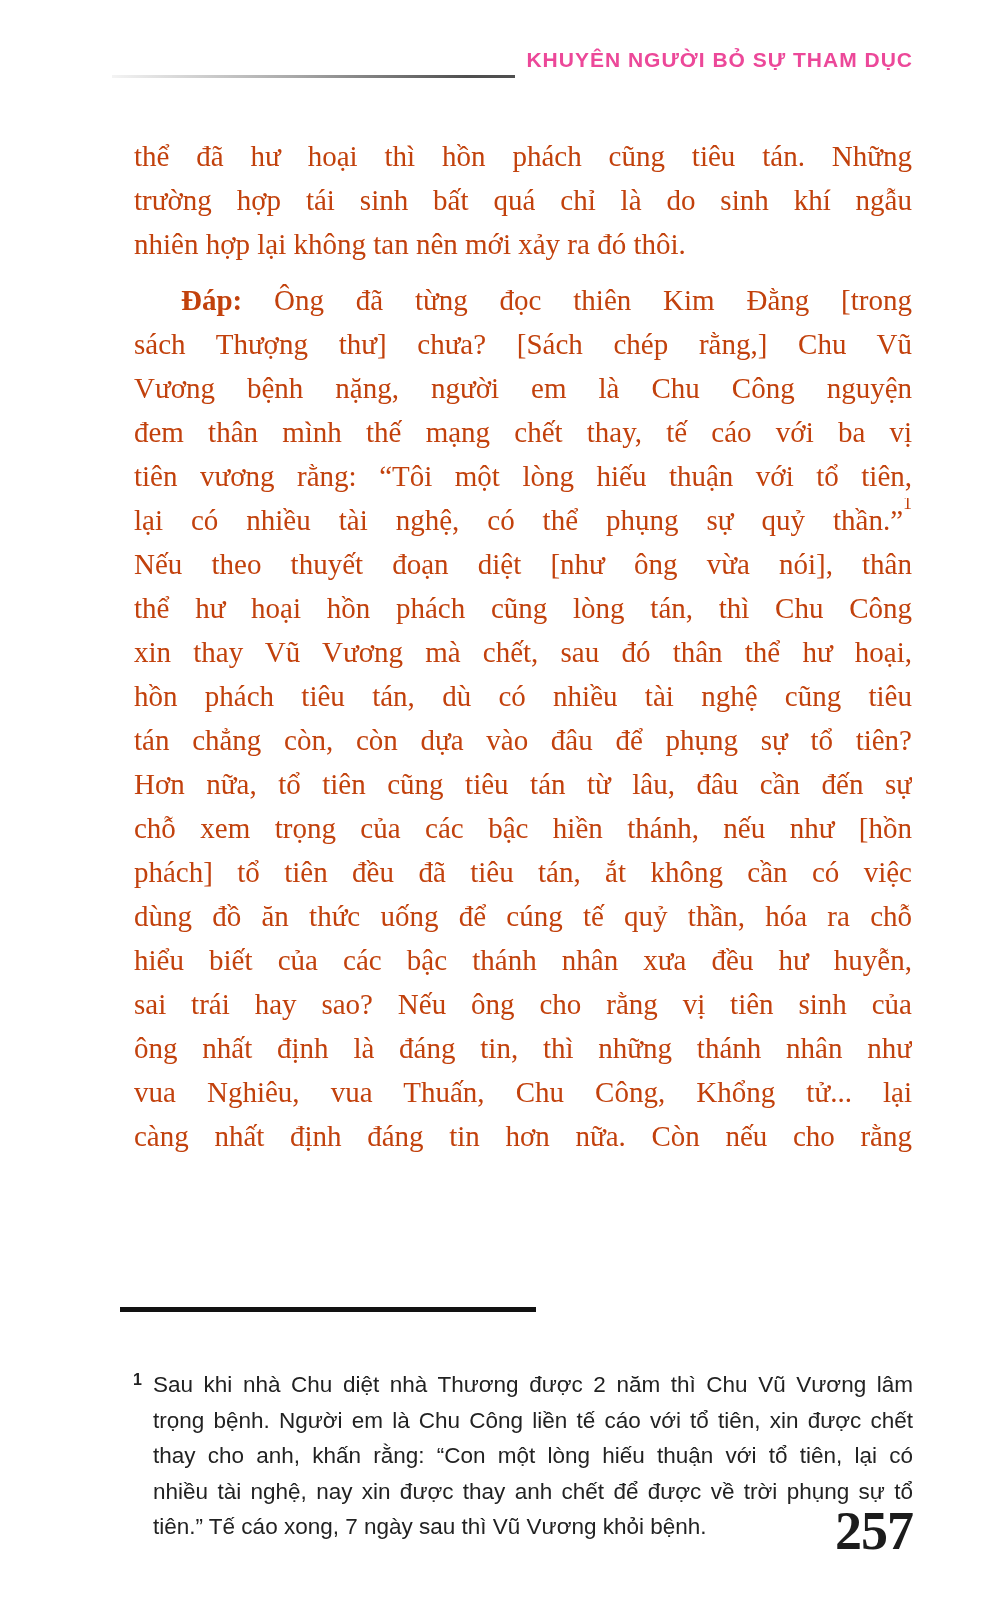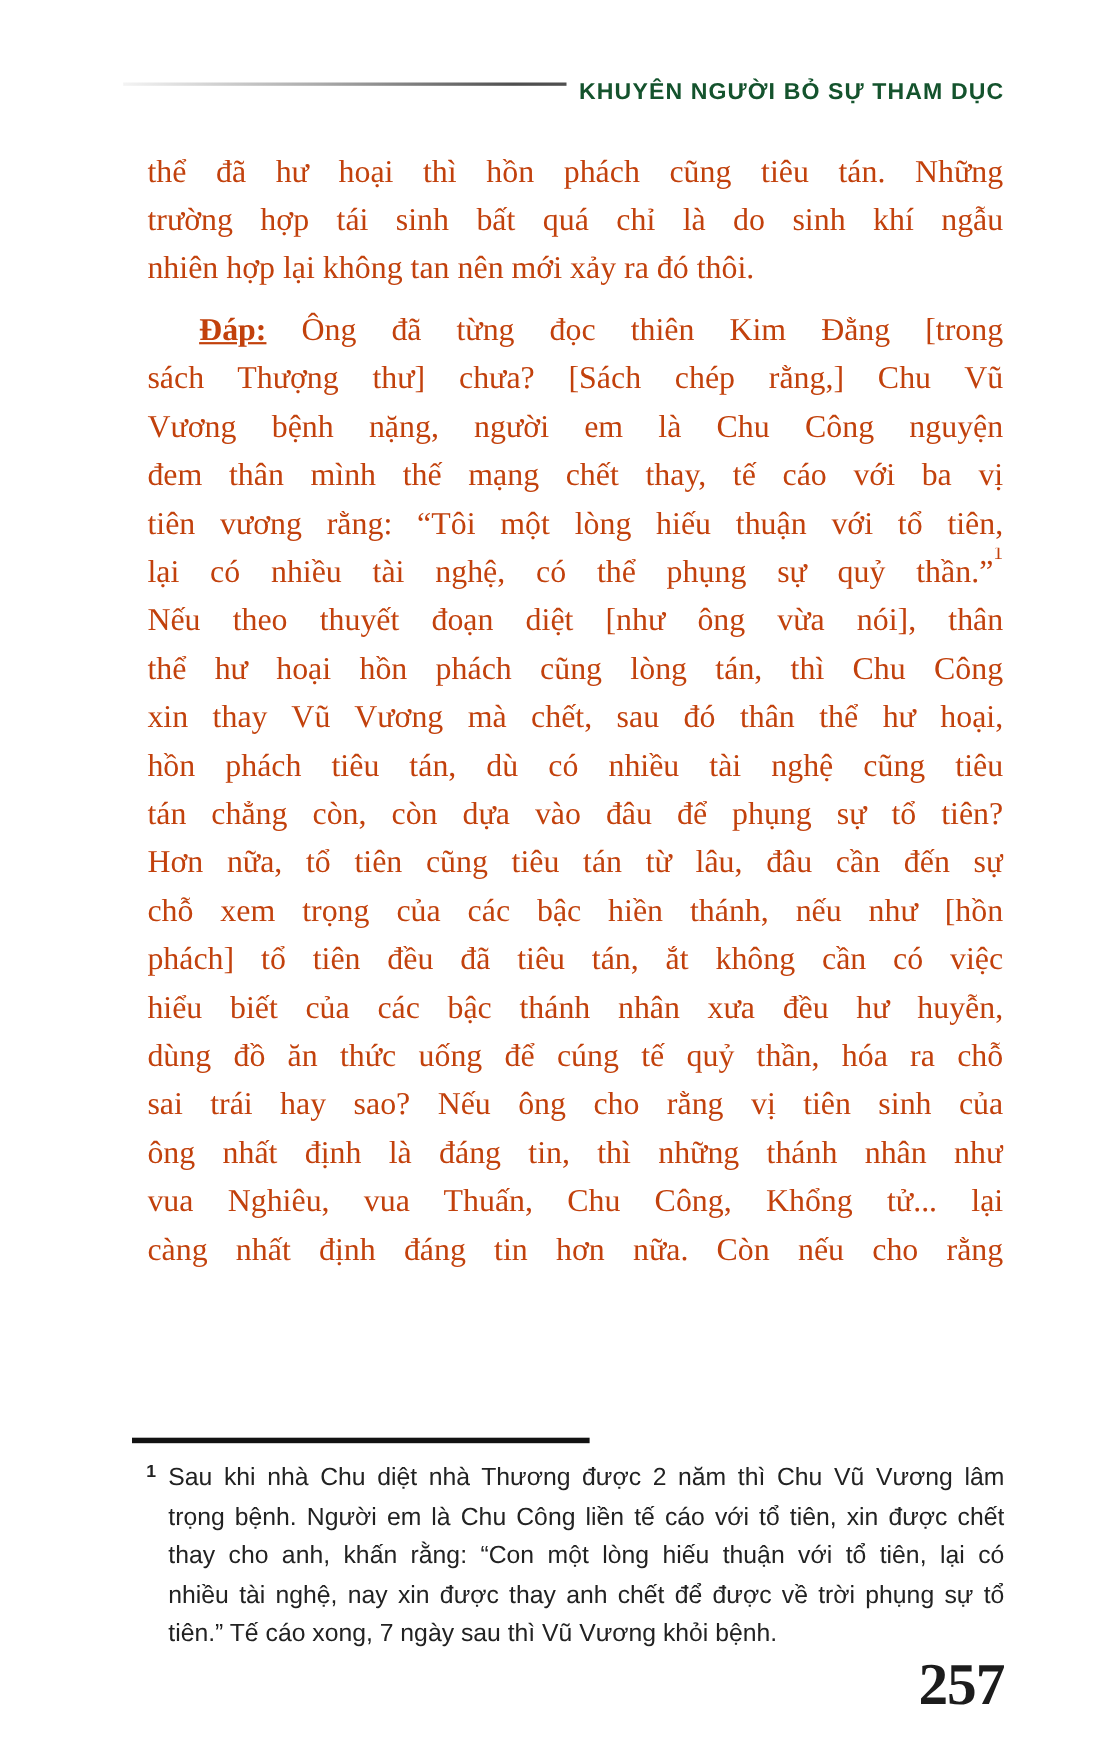--- a/index.html
+++ b/index.html
@@ -5,45 +5,45 @@
   html,body { margin:0; padding:0; background:#ffffff; }
   .page {
     position:relative; width:1000px; height:1600px; background:#ffffff;
     font-family:"Liberation Serif", serif; overflow:hidden;
   }
   .header-rule {
     position:absolute; left:112px; top:75px; width:403px; height:3px;
     background:linear-gradient(to right, rgba(160,160,160,0.12), #a9a9a9 45%, #4f4f4f 88%);
   }
   .header-title {
-    position:absolute; top:72px; right:87px;
+    position:absolute; top:48px; right:87px;
     font-family:"Liberation Sans", sans-serif; font-weight:700;
-    font-size:21px; letter-spacing:1px; color:#14532d; white-space:nowrap;
+    font-size:21px; letter-spacing:1px; color:#ec4899; white-space:nowrap;
   }
   .body-text {
     position:absolute; left:134px; top:134px; width:778px;
     font-size:29px; line-height:44px; color:#c2410c;
   }
   .body-line {
     text-align:justify; text-align-last:justify;
     height:44px; overflow:hidden;
   }
   .body-line.last { text-align-last:left; }
   .body-line.gap { margin-top:12px; }
   .body-line.indent { padding-left:47px; }
-  .body-line b { font-weight:700;text-decoration:underline; }
+  .body-line b { font-weight:700; }
   .body-line sup {
     font-size:18px; line-height:0; position:relative; top:-10px;
   }
   .fn-rule {
     position:absolute; left:120px; top:1307px; width:416px; height:5px;
     background:#121212;
   }
   .footnote {
-    position:absolute; left:133px; top:1325px; width:780px;
+    position:absolute; left:133px; top:1367px; width:780px;
     font-family:"Liberation Sans", sans-serif;
     font-size:22.5px; line-height:35.5px; color:#222222;
   }
   .fn-line {
     text-align:justify; text-align-last:justify;
     padding-left:20px; height:35.5px; overflow:hidden;
   }
   .fn-line.last { text-align-last:left; }
   .fn-marker {
     display:inline-block; width:20px; margin-left:-20px;
@@ -75,22 +75,22 @@
       <div class="body-line">tiên vương rằng: “Tôi một lòng hiếu thuận với tổ tiên,</div>
       <div class="body-line">lại có nhiều tài nghệ, có thể phụng sự quỷ thần.”<sup>1</sup></div>
       <div class="body-line">Nếu theo thuyết đoạn diệt [như ông vừa nói], thân</div>
       <div class="body-line">thể hư hoại hồn phách cũng lòng tán, thì Chu Công</div>
       <div class="body-line">xin thay Vũ Vương mà chết, sau đó thân thể hư hoại,</div>
       <div class="body-line">hồn phách tiêu tán, dù có nhiều tài nghệ cũng tiêu</div>
       <div class="body-line">tán chẳng còn, còn dựa vào đâu để phụng sự tổ tiên?</div>
       <div class="body-line">Hơn nữa, tổ tiên cũng tiêu tán từ lâu, đâu cần đến sự</div>
       <div class="body-line">chỗ xem trọng của các bậc hiền thánh, nếu như [hồn</div>
       <div class="body-line">phách] tổ tiên đều đã tiêu tán, ắt không cần có việc</div>
+      <div class="body-line">dùng đồ ăn thức uống để cúng tế quỷ thần, hóa ra chỗ</div>
       <div class="body-line">hiểu biết của các bậc thánh nhân xưa đều hư huyễn,</div>
-      <div class="body-line">dùng đồ ăn thức uống để cúng tế quỷ thần, hóa ra chỗ</div>
       <div class="body-line">sai trái hay sao? Nếu ông cho rằng vị tiên sinh của</div>
       <div class="body-line">ông nhất định là đáng tin, thì những thánh nhân như</div>
       <div class="body-line">vua Nghiêu, vua Thuấn, Chu Công, Khổng tử... lại</div>
       <div class="body-line">càng nhất định đáng tin hơn nữa. Còn nếu cho rằng</div>
     </div>
 
   <div class="fn-rule"></div>
 
   <div class="footnote">
       <div class="fn-line"><span class="fn-marker">1</span>Sau khi nhà Chu diệt nhà Thương được 2 năm thì Chu Vũ Vương lâm</div>

